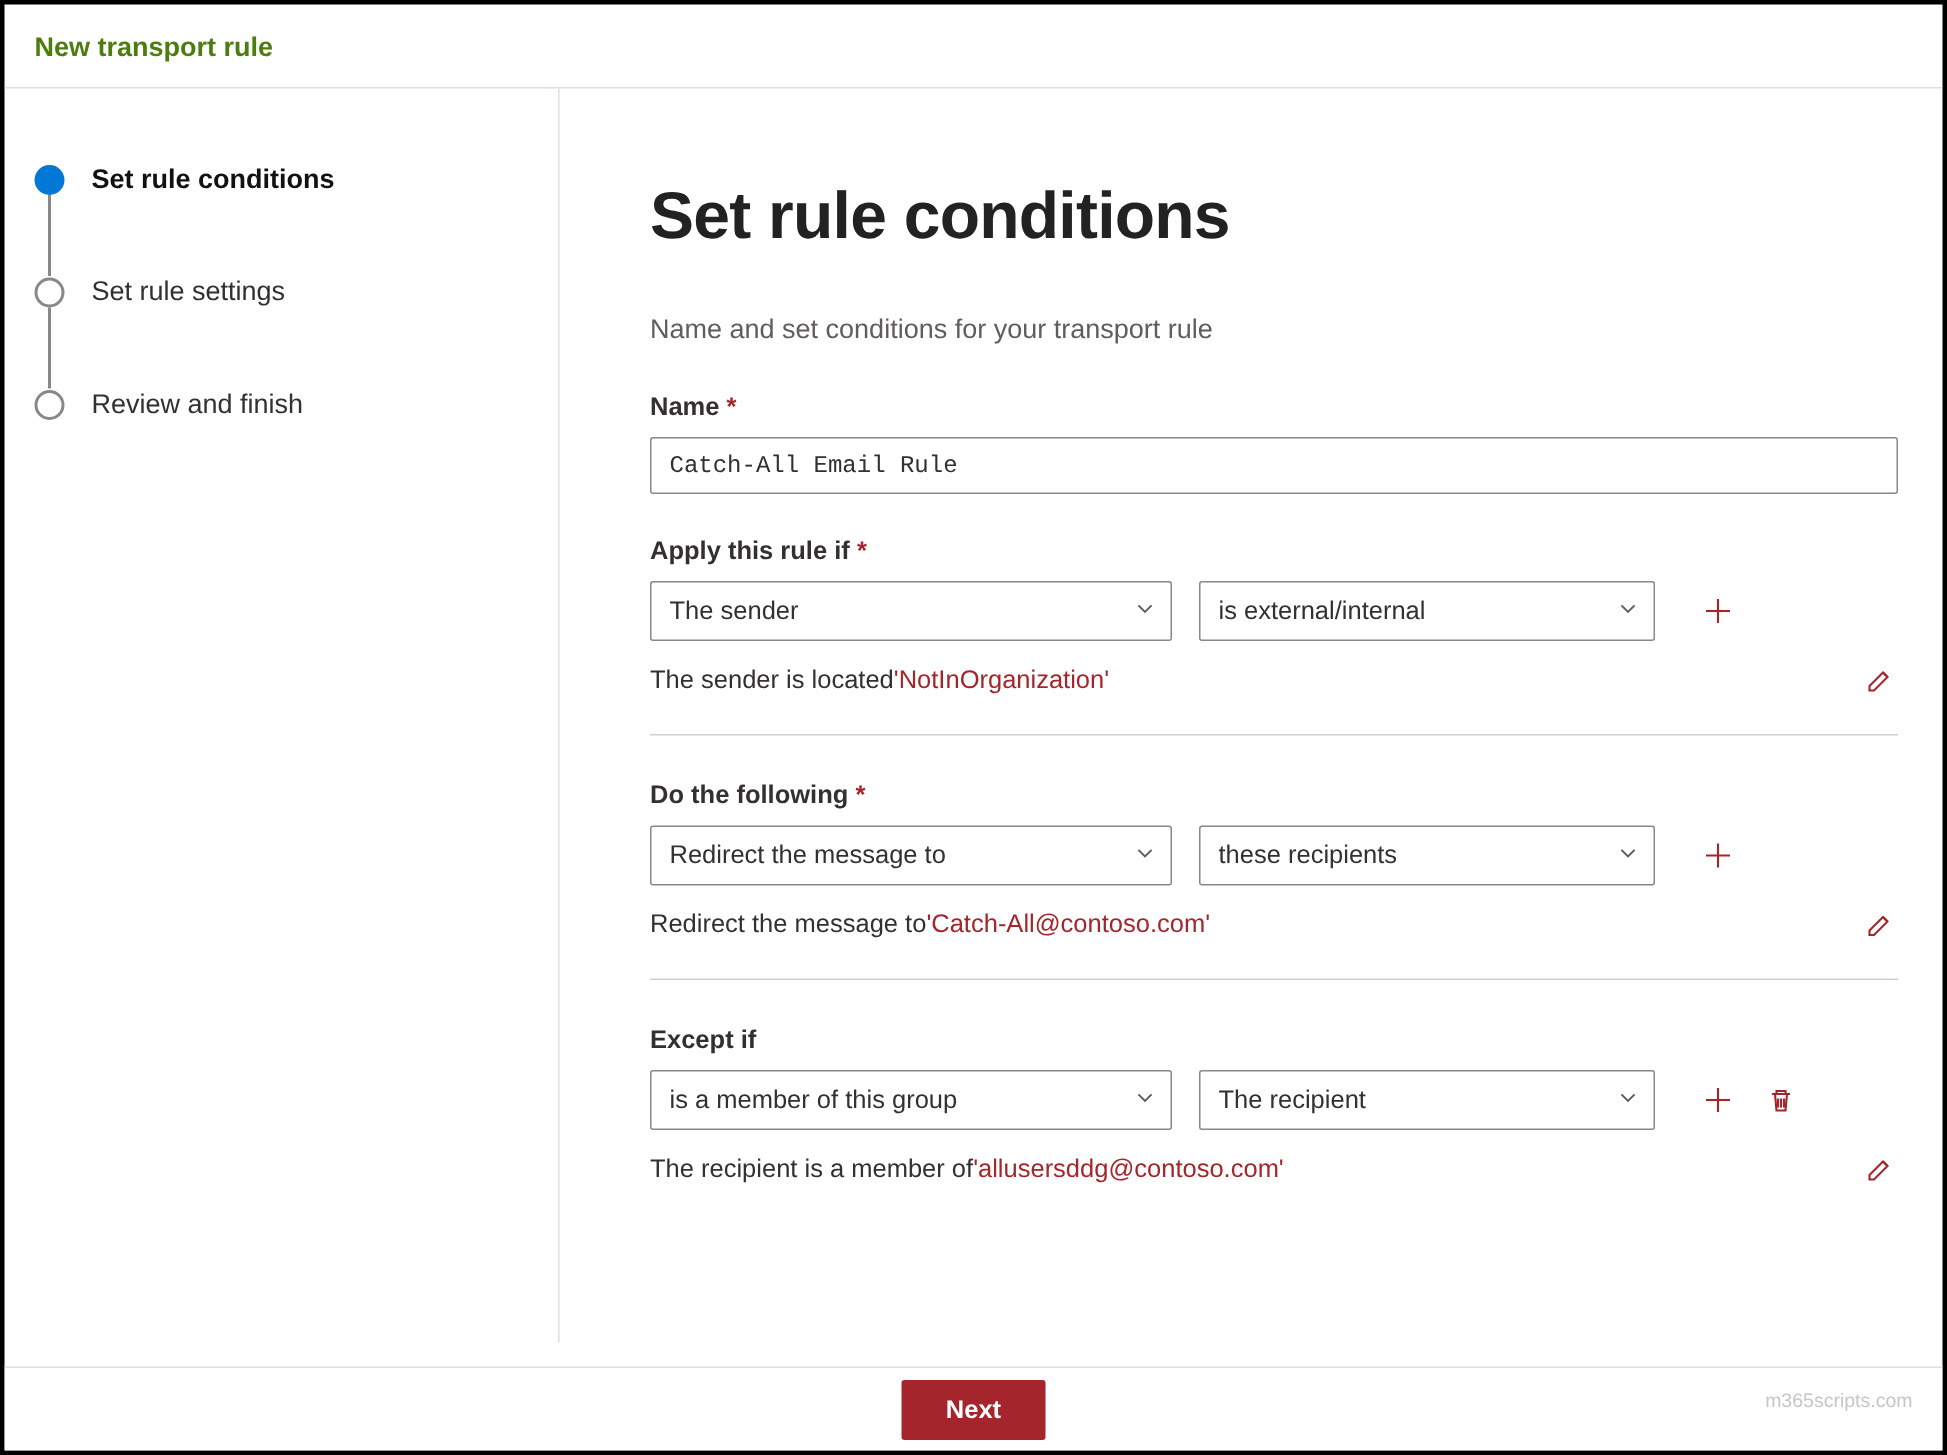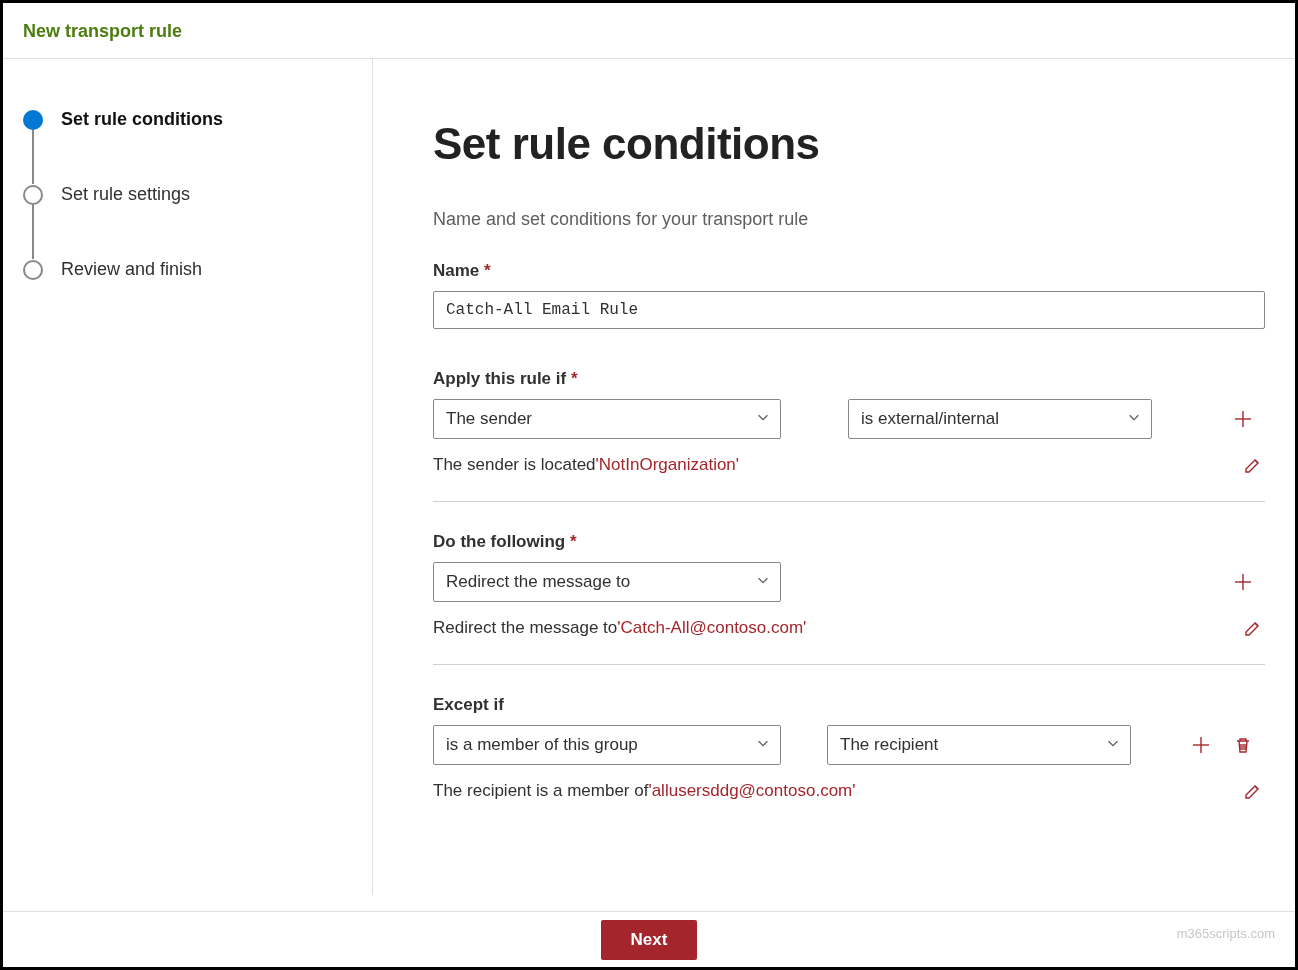--- a/index.html
+++ b/index.html
@@ -127,21 +127,20 @@
     width: 14px;
     height: 14px;
     stroke: #605e5c;
     stroke-width: 1.5;
     fill: none;
   }
   .condition-row {
     display: flex;
     align-items: center;
     gap: 18px;
-    justify-content: space-between;
   }
   .condition-row .select-box:first-child { width: 348px; }
   .condition-row .select-box:nth-child(2){ width: 304px; }
   .icon-btn {
     width: 24px;
     height: 24px;
     display: inline-flex;
     align-items: center;
     justify-content: center;
     cursor: pointer;
@@ -237,21 +236,21 @@
     <h1>Set rule conditions</h1>
     <p class="subtitle">Name and set conditions for your transport rule</p>
 
     <div class="field-group">
       <label class="field-label">
         <span>Name</span> <span class="req">*</span>
       </label>
       <input type="text" class="text-input" value="Catch-All Email Rule" style="">
     </div>
 
-    <div class="field-group" style="margin-top:40px;">
+    <div class="field-group" style="margin-top:28px;">
       <label class="field-label">
         <span>Apply this rule if</span> <span class="req">*</span>
       </label>
       <div class="condition-row">
         <div class="select-box">
           <span>The sender</span>
           <span class="chev"><svg viewBox="0 0 16 16">
                 <polyline points="3,6 8,11 13,6"></polyline>
               </svg></span>
         </div>
@@ -285,20 +284,26 @@
 
     <hr class="section-divider">
 
     <div class="field-group">
       <label class="field-label">
         <span>Do the following</span> <span class="req">*</span>
       </label>
       <div class="condition-row">
         <div class="select-box">
           <span>Redirect the message to</span>
+          <span class="chev"><svg viewBox="0 0 16 16">
+                <polyline points="3,6 8,11 13,6"></polyline>
+              </svg></span>
+        </div>
+        <div class="select-box">
+          <span>these recipients</span>
           <span class="chev"><svg viewBox="0 0 16 16">
                 <polyline points="3,6 8,11 13,6"></polyline>
               </svg></span>
         </div>
         <div class="action-icons">
           <span class="icon-btn">
             <svg viewBox="0 0 20 20">
                 <line x1="10" y1="2" x2="10" y2="18"></line>
                 <line x1="2" y1="10" x2="18" y2="10"></line>
               </svg>

